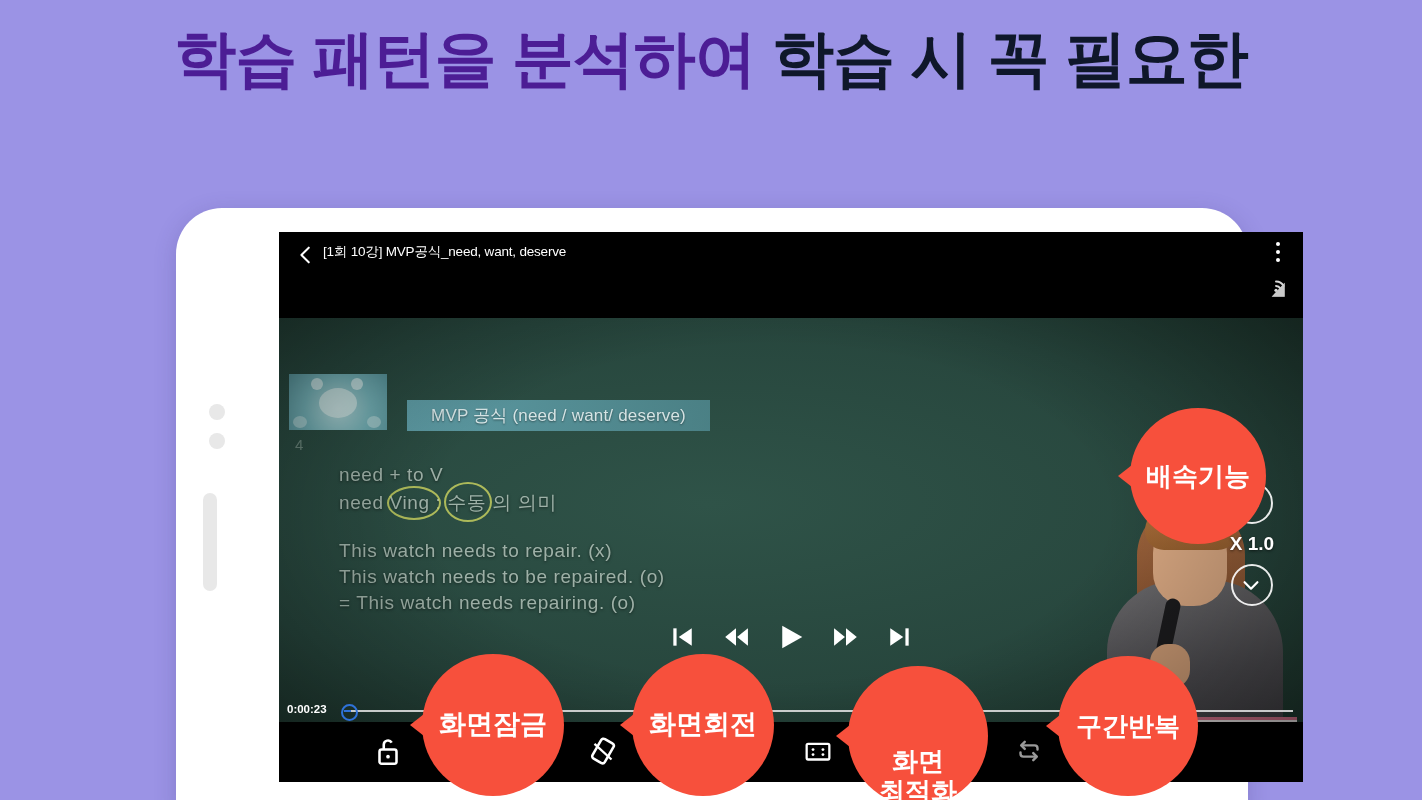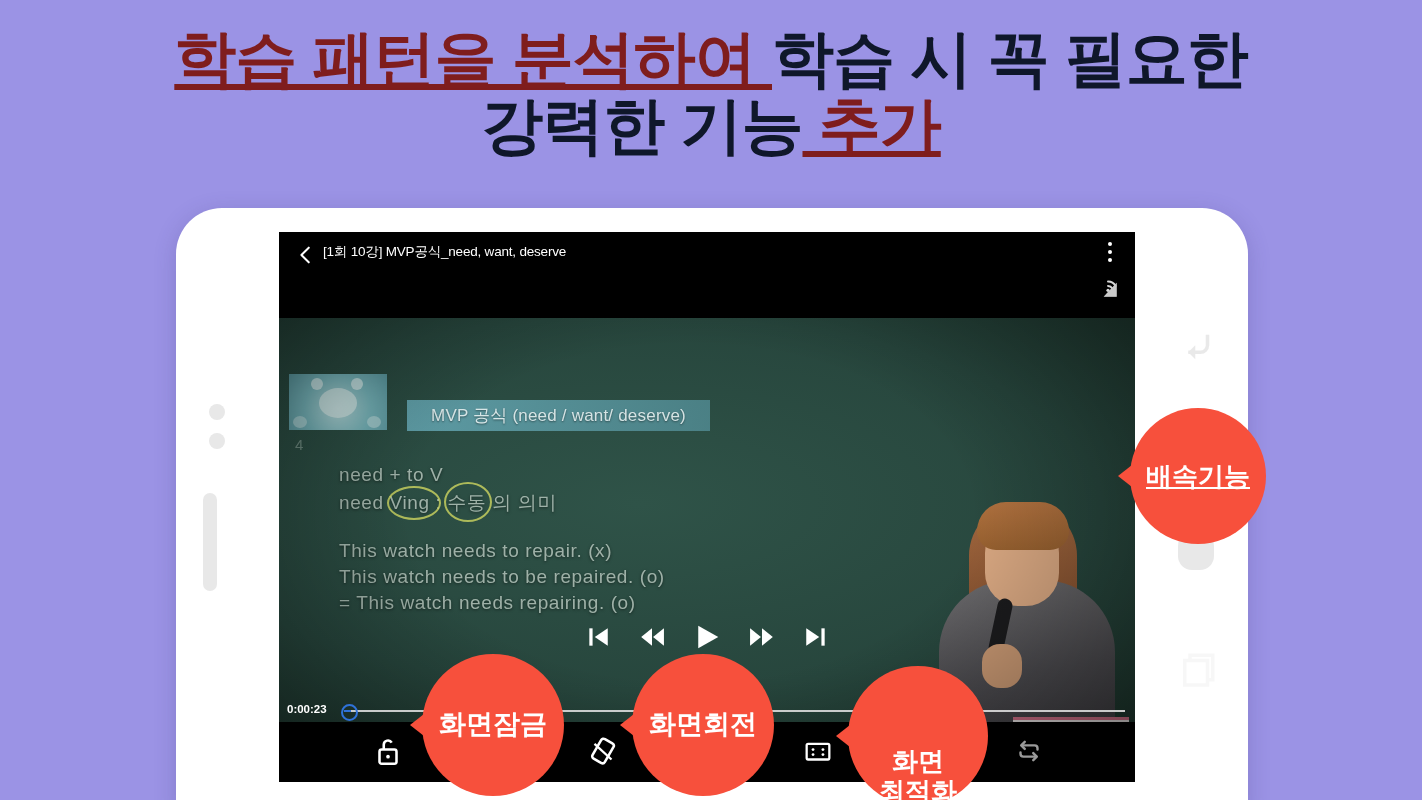--- a/index.html
+++ b/index.html
@@ -23,39 +23,39 @@
     left: 0; top: 26px;
     width: 1422px;
     text-align: center;
     line-height: 1.08;
     font-weight: 700;
     font-size: 62px;
     letter-spacing: -1px;
     white-space: nowrap;
   }
   #headline .ln { display: block; }
-  #headline .w { color: #7f1d1d; text-decoration: underline; }
+  #headline .w { color: #4c1d95; }
   #headline .y { color: #0f172a; }
 
   
   #tablet {
     position: absolute;
     left: 176px;
     top: 208px;
     width: 1072px;
     height: 640px;
     background: #ffffff;
     border-radius: 46px;
     box-shadow: 0 5px 22px rgba(60,48,120,0.22);
   }
   #screen {
     position: absolute;
     left: 103px;
     top: 24px;
-    width: 856px;
+    width: 1024px;
     height: 550px;
     background: #000000;
     overflow: hidden;
   }
 
   
   .bez-dot {
     position: absolute;
     width: 16px; height: 16px;
     border-radius: 50%;
@@ -358,21 +358,20 @@
     border-right: 14px solid #f7503c;
   }
 </style>
 </head>
 <body>
 
 <div id="stage">
 
   <div id="headline">
     <span class="ln"><span class="w">학습 패턴을 분석하여 </span><span class="y">학습 시 꼭 필요한</span></span>
-    <span class="ln"><span class="y">강력한 기능</span><span class="w"> 추가</span></span>
   </div>
 
   <div id="tablet">
 
     <div class="bez-dot" style="left:33px; top:196px;"></div>
     <div class="bez-dot" style="left:33px; top:225px;"></div>
     <div class="bez-pill"></div>
 
     <div class="navbtn" style="top:118px;">
       <svg viewBox="0 0 24 24" fill="none" stroke="#7a7a7a" stroke-width="2">
@@ -441,20 +440,33 @@
           <div id="lect-head"></div>
           <div id="lect-hair-front"></div>
           <div id="lect-mic"></div>
           <div id="lect-hand"></div>
         </div>
         <div id="papers"></div>
         <div id="desk"></div>
 
         <div id="vignette"></div>
 
+        <div id="speed-ctl">
+          <div class="spd-btn">
+            <svg viewBox="0 0 24 24" fill="none" stroke="#ffffff" stroke-width="2.4" stroke-linecap="round" stroke-linejoin="round">
+                <polyline points="5 15 12 8 19 15"></polyline>
+              </svg>
+          </div>
+          <div id="speed-value">X 1.0</div>
+          <div class="spd-btn">
+            <svg viewBox="0 0 24 24" fill="none" stroke="#ffffff" stroke-width="2.4" stroke-linecap="round" stroke-linejoin="round">
+                <polyline points="5 9 12 16 19 9"></polyline>
+              </svg>
+          </div>
+        </div>
       </div>
 
       <div id="transport">
         <div class="tbtn">
           <svg viewBox="0 0 24 24" fill="#ffffff">
               <rect x="4" y="4" width="3" height="16"></rect>
               <path d="M21 4 L21 20 L9 12 Z"></path>
             </svg>
         </div>
         <div class="tbtn">
@@ -517,21 +529,21 @@
             <polyline points="9 5.5 6.5 8 9 10.5"></polyline>
             <path d="M17 16 H8 a2 2 0 0 1 -2 -2 v-1"></path>
             <polyline points="15 13.5 17.5 16 15 18.5"></polyline>
           </svg>
         </div>
       </div>
 
     </div>
   </div>
 
-  <div class="bubble" style="left:1130px; top:408px; width:136px; height:136px; font-size:26px;text-decoration:underline;">
+  <div class="bubble" style="left:1130px; top:408px; width:136px; height:136px; font-size:26px;">
     <span class="tail"></span>
     <span>배속기능</span>
   </div>
 
   <div class="bubble" style="left:632px; top:654px; width:142px; height:142px; font-size:27px;">
     <span class="tail"></span>
     <span>화면회전</span>
   </div>
 
   <div class="bubble" style="left:422px; top:654px; width:142px; height:142px; font-size:27px;">
@@ -540,14 +552,18 @@
   </div>
 
   <div class="bubble" style="left:848px; top:666px; width:140px; height:140px; font-size:26px;align-items:flex-end;">
     <span class="tail"></span>
     <span>
       <span>화면</span><br>
       <span>최적화</span>
     </span>
   </div>
 
+  <div class="bubble" style="left:1058px; top:656px; width:140px; height:140px; font-size:26px;">
+    <span class="tail"></span>
+    <span>구간반복</span>
+  </div>
 
 </div>
 
 </body></html>

